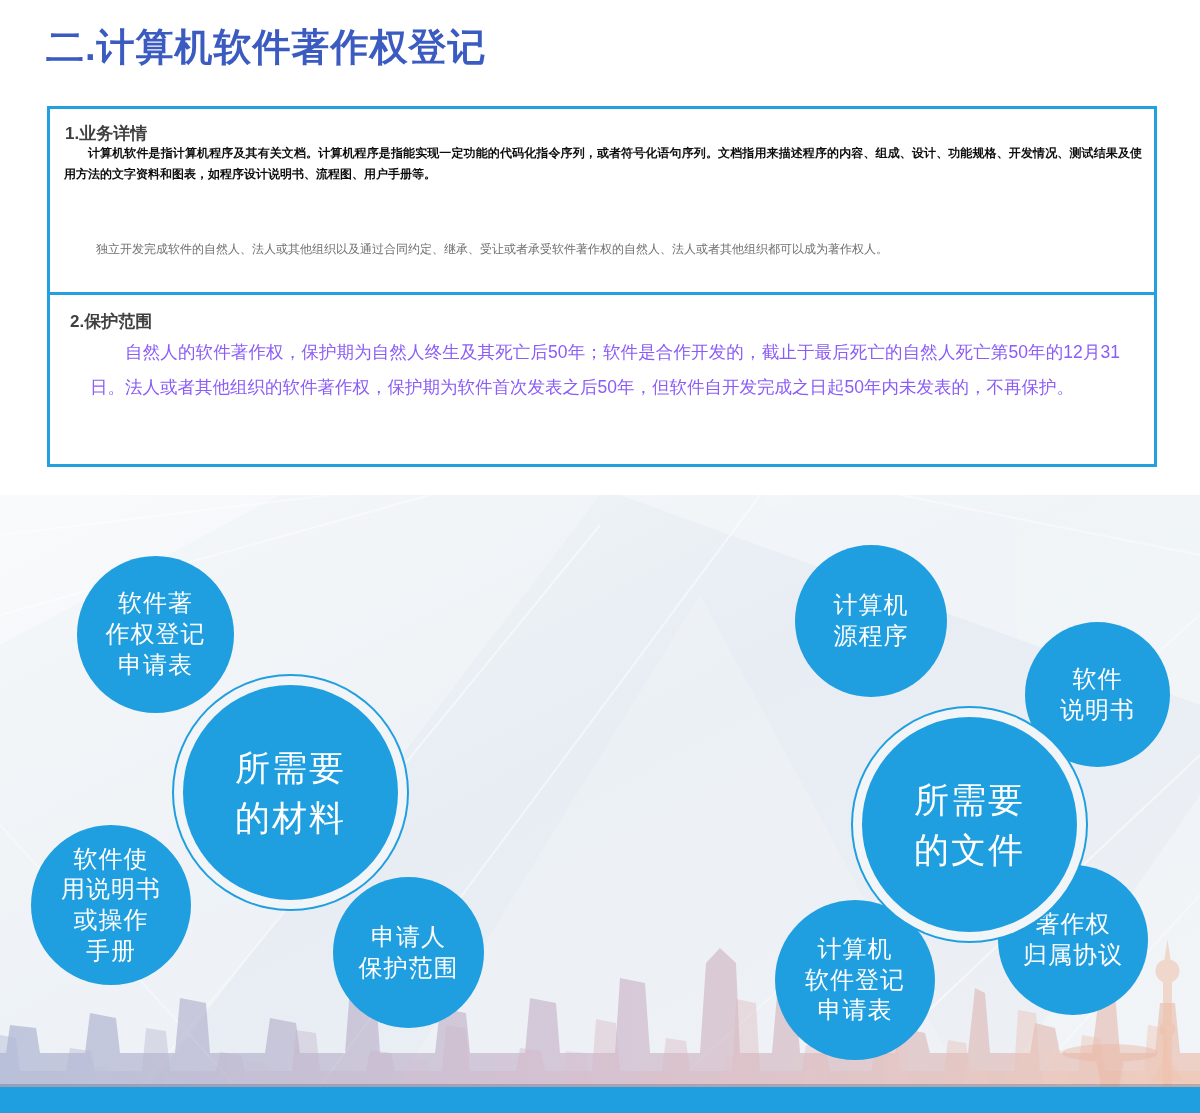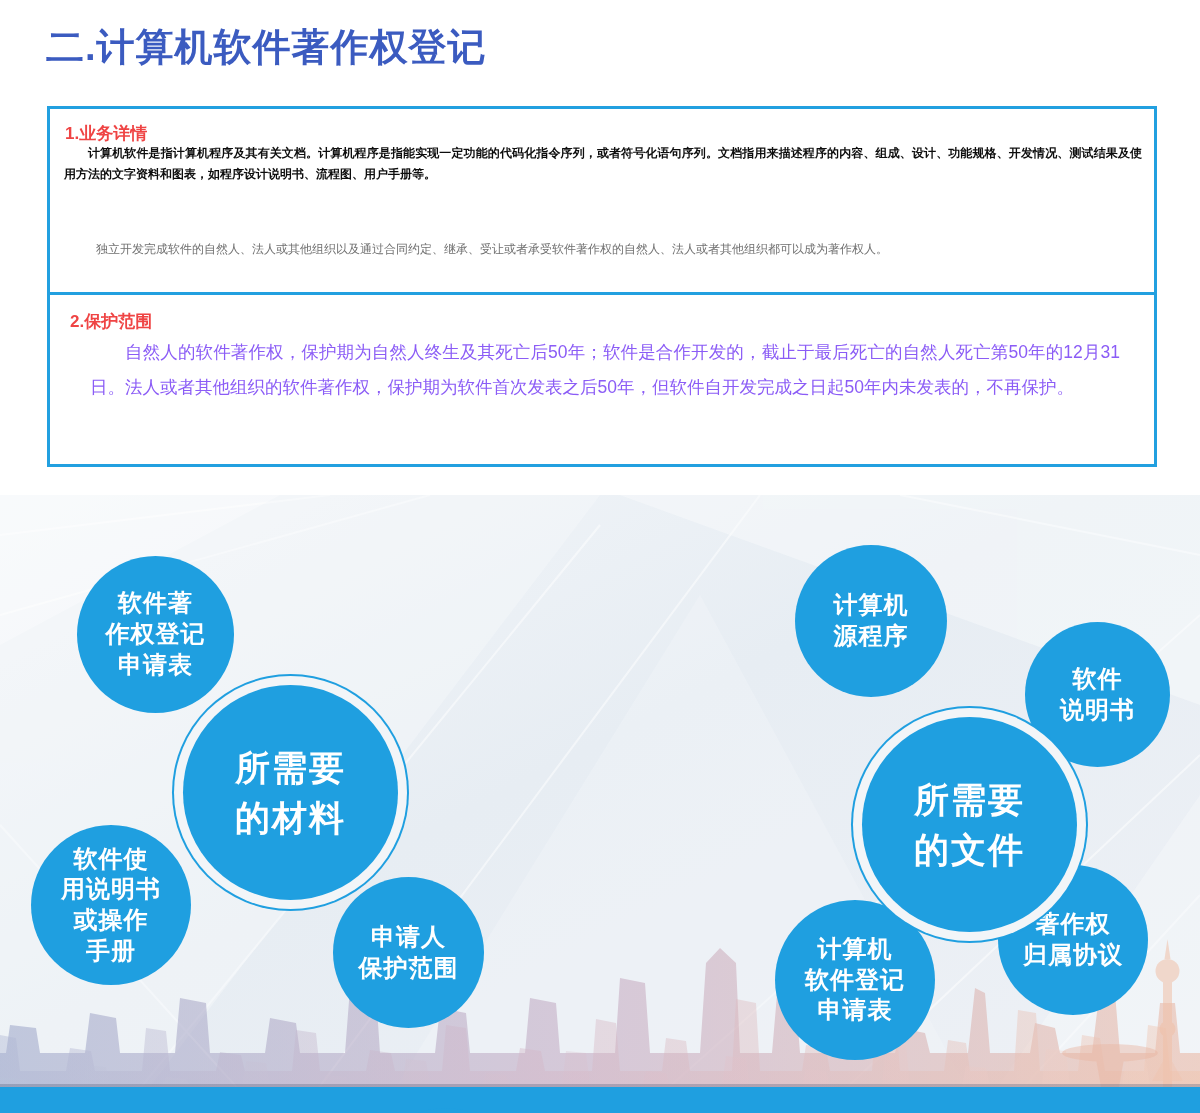--- a/index.html
+++ b/index.html
@@ -43,21 +43,21 @@
     border: 3px solid #22a0e0;
     box-sizing: border-box;
     background: #ffffff;
   }
   .info-box-1 { height: 190px; top: 106px; }
   .info-box-2 { height: 175px; top: 292px; }
 
   .block-heading {
     font-size: 17px;
     font-weight: bold;
-    color: #ef4444;
+    color: #404040;
     margin: 0;
     padding: 0;
     line-height: 1.5;
   }
   .b1-head { position: absolute; left: 15px; top: 12px; }
   .b2-head { position: absolute; left: 20px; top: 14px; }
 
   .para {
     position: absolute;
     font-size: 12px;
@@ -123,21 +123,21 @@
   
   .bubble {
     position: absolute;
     border-radius: 50%;
     background: #1f9fe0;
     color: #ffffff;
     display: flex;
     align-items: center;
     justify-content: center;
     text-align: center;
-    font-weight: bold;
+    font-weight: normal;
     line-height: 1.28;
     box-sizing: border-box;
     white-space: pre-line;
   }
   .bubble-center {
     background: #1f9fe0;
     box-shadow: 0 0 0 9px #f2f5f8, 0 0 0 11px #1f9fe0;
     font-size: 35px;
     line-height: 1.42;
     letter-spacing: 2px;

